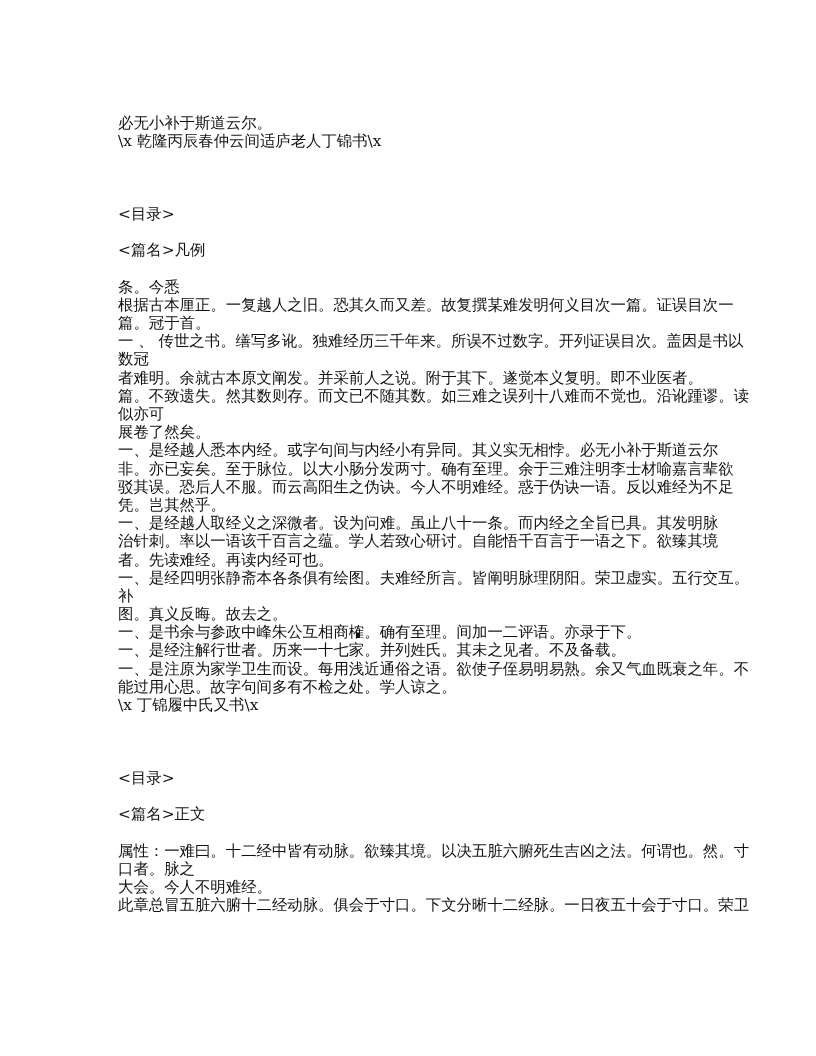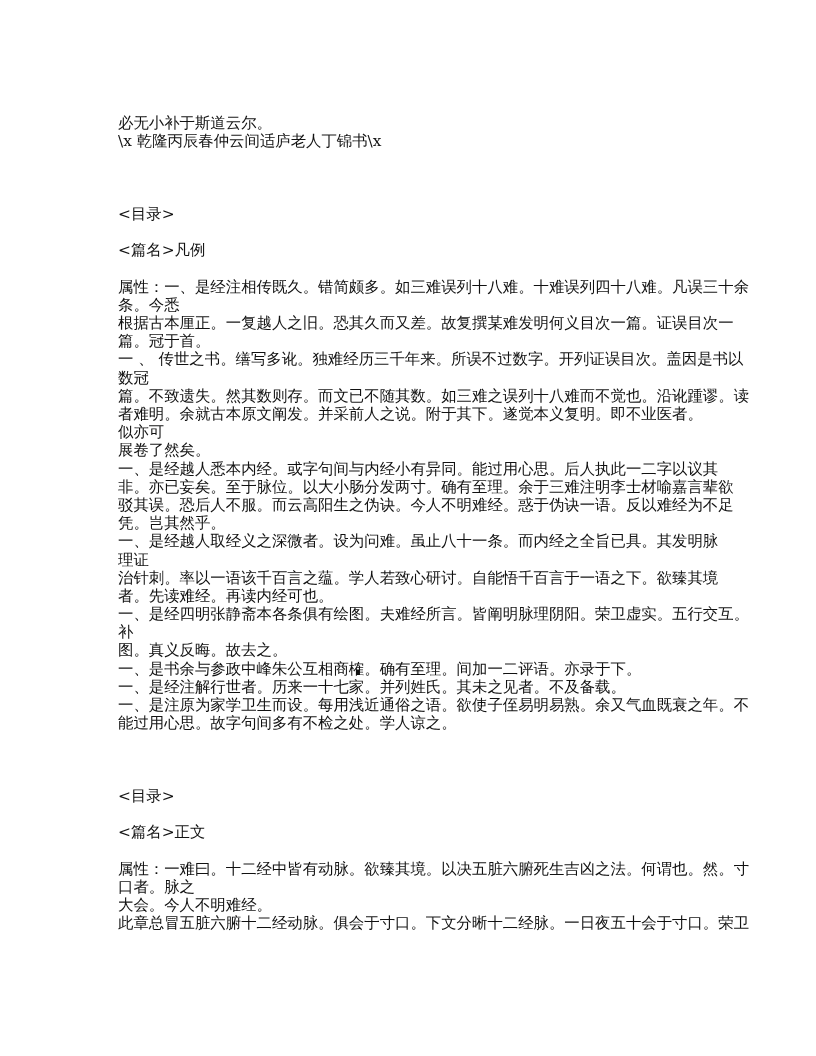--- a/index.html
+++ b/index.html
@@ -32,45 +32,44 @@
     <div class="blank"></div>
     <div class="blank"></div>
 
   <span class="line">&lt;目录&gt;</span>
   <div class="blank"></div>
 
   <span class="line">&lt;篇名&gt;凡例</span>
   <div class="blank"></div>
 
   <div>
-    <span class="line">属性：一、是经注相传既久。错简颇多。如三难误列十八难。十难误列四十八难。凡误三十余</span>
     <span class="line">条。今悉</span>
     <span class="line">根据古本厘正。一复越人之旧。恐其久而又差。故复撰某难发明何义目次一篇。证误目次一</span>
     <span class="line">篇。冠于首。</span>
     <span class="line">一 、  传世之书。缮写多讹。独难经历三千年来。所误不过数字。开列证误目次。盖因是书以</span>
     <span class="line">数冠</span>
+    <span class="line">者难明。余就古本原文阐发。并采前人之说。附于其下。遂觉本义复明。即不业医者。</span>
     <span class="line">篇。不致遗失。然其数则存。而文已不随其数。如三难之误列十八难而不觉也。沿讹踵谬。读</span>
-    <span class="line">者难明。余就古本原文阐发。并采前人之说。附于其下。遂觉本义复明。即不业医者。</span>
     <span class="line">似亦可</span>
     <span class="line">展卷了然矣。</span>
-    <span class="line">一、是经越人悉本内经。或字句间与内经小有异同。能过用心思。后人执此一二字以议其</span>
+    <span class="line">一、是经越人悉本内经。或字句间与内经小有异同。其义实无相悖。必无小补于斯道云尔</span>
     <span class="line">非。亦已妄矣。至于脉位。以大小肠分发两寸。确有至理。余于三难注明李士材喻嘉言辈欲</span>
     <span class="line">驳其误。恐后人不服。而云高阳生之伪诀。今人不明难经。惑于伪诀一语。反以难经为不足</span>
     <span class="line">凭。岂其然乎。</span>
     <span class="line">一、是经越人取经义之深微者。设为问难。虽止八十一条。而内经之全旨已具。其发明脉</span>
-    <span class="line">理证</span>
     <span class="line">治针刺。率以一语该千百言之蕴。学人若致心研讨。自能悟千百言于一语之下。欲臻其境</span>
     <span class="line">者。先读难经。再读内经可也。</span>
     <span class="line">一、是经四明张静斋本各条俱有绘图。夫难经所言。皆阐明脉理阴阳。荣卫虚实。五行交互。</span>
     <span class="line">补</span>
     <span class="line">图。真义反晦。故去之。</span>
     <span class="line">一、是书余与参政中峰朱公互相商榷。确有至理。间加一二评语。亦录于下。</span>
     <span class="line">一、是经注解行世者。历来一十七家。并列姓氏。其未之见者。不及备载。</span>
     <span class="line">一、是注原为家学卫生而设。每用浅近通俗之语。欲使子侄易明易熟。余又气血既衰之年。不</span>
     <span class="line">能过用心思。故字句间多有不检之处。学人谅之。</span>
+    <span class="line">\x 丁锦履中氏又书\x</span>
   </div>
 
   <div class="blank"></div>
     <div class="blank"></div>
     <div class="blank"></div>
 
   <span class="line">&lt;目录&gt;</span>
   <div class="blank"></div>
 
   <span class="line">&lt;篇名&gt;正文</span>

